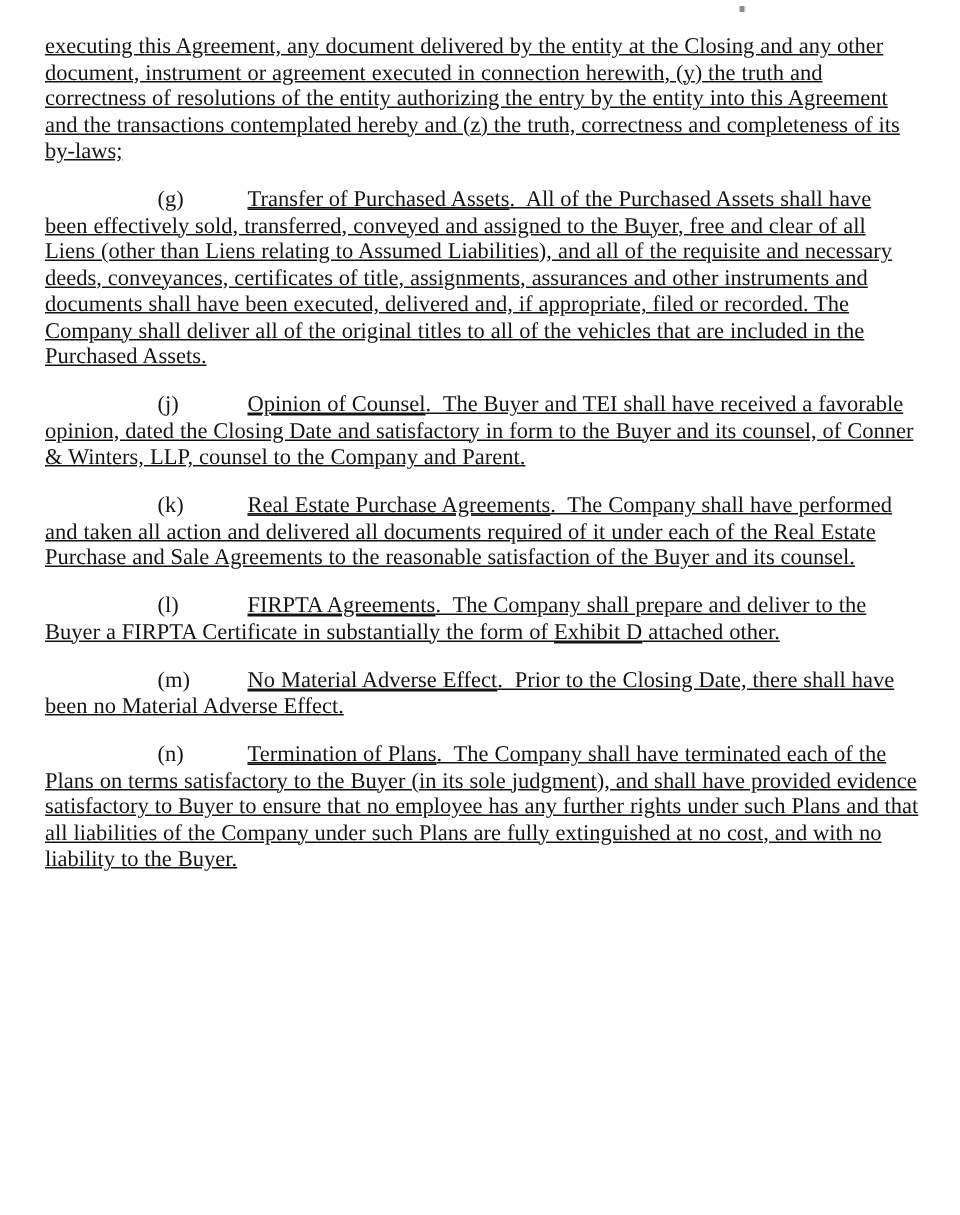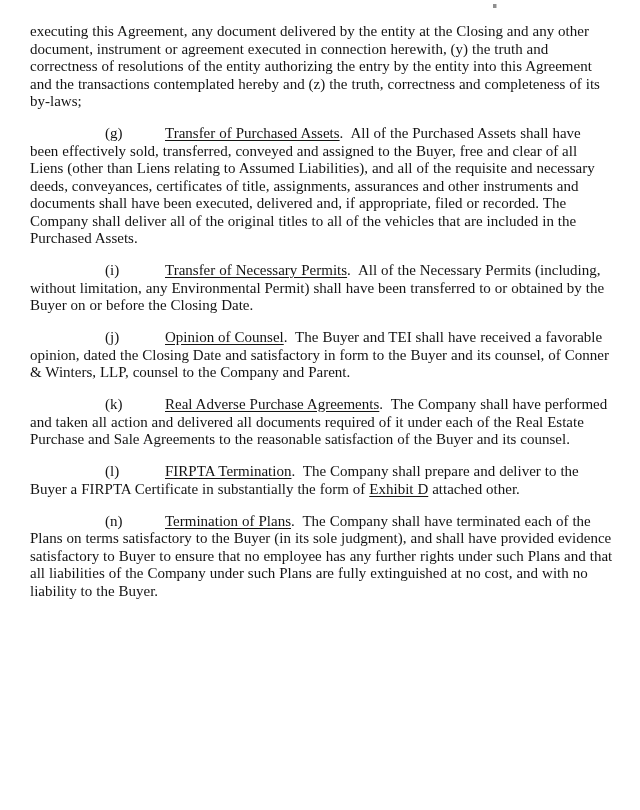--- a/index.html
+++ b/index.html
@@ -20,20 +20,21 @@
     box-sizing: border-box;
     width: 640px;
     padding: 23px 27px 0 30px;
     font-size: 15px;
     line-height: 17.5px;
     text-align: left;
     word-spacing: 0.2px;
   }
   .para {
     margin: 14.5px 0 0 0;
+    text-decoration: underline;
   }
   .para:first-child {
     margin-top: 0;
   }
   .para.plain  { text-indent: 0; }
   .para.letter { text-indent: 75px; }
   .para.roman  { text-indent: 128px; }
   .plabel {
     display: inline-block;
     text-indent: 0;
@@ -58,20 +59,20 @@
 </style>
 </head>
 <body>
 
 <div class="page">
   <div class="scan-speck"></div>
   <div class="content">
     <div id="paragraphs">
         <p class="para plain"><span>executing this Agreement, any document delivered by the entity at the Closing and any other document, instrument or agreement executed in connection herewith, (y) the truth and correctness of resolutions of the entity authorizing the entry by the entity into this Agreement and the transactions contemplated hereby and (z) the truth, correctness and completeness of its by-laws;</span></p>
         <p class="para letter"><span class="plabel">(g)</span><span class="u">Transfer of Purchased Assets</span><span>.&nbsp; All of the Purchased Assets shall have been effectively sold, transferred, conveyed and assigned to the Buyer, free and clear of all Liens (other than Liens relating to Assumed Liabilities), and all of the requisite and necessary deeds, conveyances, certificates of title, assignments, assurances and other instruments and documents shall have been executed, delivered and, if appropriate, filed or recorded. The Company shall deliver all of the original titles to all of the vehicles that are included in the Purchased Assets.</span></p>
-        <p class="para letter"><span class="plabel">(i)</span><span class="u">Transfer of Necessary Permits</span><span>.&nbsp; All of the Necessary Permits (including, without limitation, any Environmental Permit) shall have been transferred to or obtained by the Buyer on or before the Closing Date.</span></p>
         <p class="para letter"><span class="plabel">(j)</span><span class="u">Opinion of Counsel</span><span>.&nbsp; The Buyer and TEI shall have received a favorable opinion, dated the Closing Date and satisfactory in form to the Buyer and its counsel, of Conner &amp; Winters, LLP, counsel to the Company and Parent.</span></p>
-        <p class="para letter"><span class="plabel">(k)</span><span class="u">Real Adverse Purchase Agreements</span><span>.&nbsp; The Company shall have performed and taken all action and delivered all documents required of it under each of the Real Estate Purchase and Sale Agreements to the reasonable satisfaction of the Buyer and its counsel.</span></p>
-        <p class="para letter"><span class="plabel">(l)</span><span class="u">FIRPTA Termination</span><span>.&nbsp; The Company shall prepare and deliver to the Buyer a FIRPTA Certificate in substantially the form of </span><span class="u">Exhibit D</span><span> attached other.</span></p>
+        <p class="para letter"><span class="plabel">(k)</span><span class="u">Real Estate Purchase Agreements</span><span>.&nbsp; The Company shall have performed and taken all action and delivered all documents required of it under each of the Real Estate Purchase and Sale Agreements to the reasonable satisfaction of the Buyer and its counsel.</span></p>
+        <p class="para letter"><span class="plabel">(l)</span><span class="u">FIRPTA Agreements</span><span>.&nbsp; The Company shall prepare and deliver to the Buyer a FIRPTA Certificate in substantially the form of </span><span class="u">Exhibit D</span><span> attached other.</span></p>
+        <p class="para letter"><span class="plabel">(m)</span><span class="u">No Material Adverse Effect</span><span>.&nbsp; Prior to the Closing Date, there shall have been no Material Adverse Effect.</span></p>
         <p class="para letter"><span class="plabel">(n)</span><span class="u">Termination of Plans</span><span>.&nbsp; The Company shall have terminated each of the Plans on terms satisfactory to the Buyer (in its sole judgment), and shall have provided evidence satisfactory to Buyer to ensure that no employee has any further rights under such Plans and that all liabilities of the Company under such Plans are fully extinguished at no cost, and with no liability to the Buyer.</span></p>
       </div>
   </div>
 </div>
 
 </body></html>

